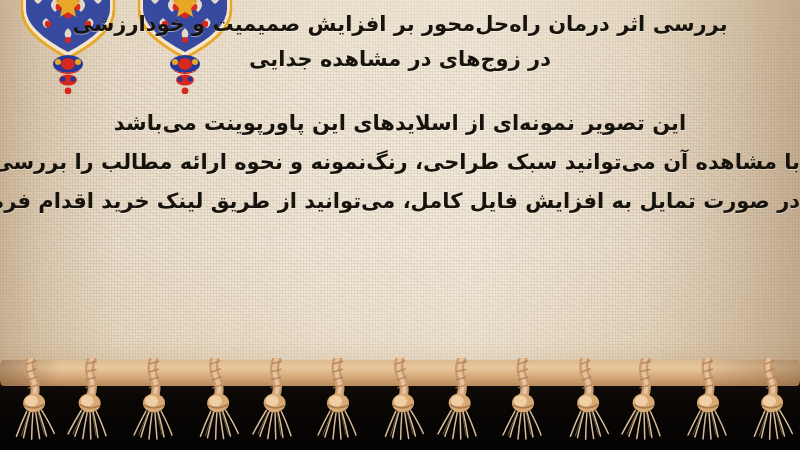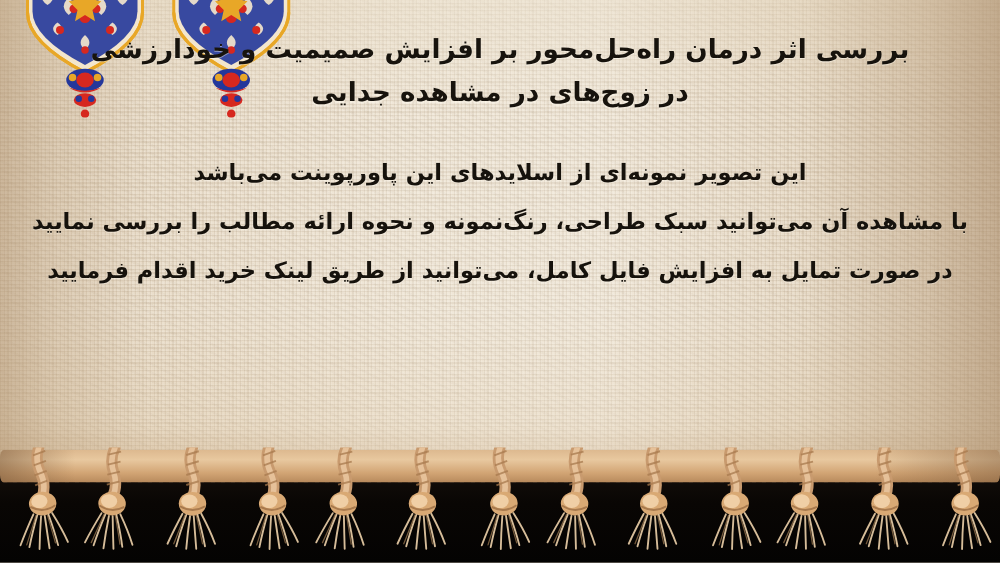--- a/index.html
+++ b/index.html
@@ -51,33 +51,33 @@
         rgba(120,98,72,.055) 0px, rgba(120,98,72,.055) 2px,
         rgba(0,0,0,0) 2px, rgba(0,0,0,0) 6px);
   }
 
   
   .ornament{position:absolute;top:-2px;width:104px;height:96px;}
   .ornament svg{display:block;width:104px;height:96px;}
 
   
   .text-block{
-    position:absolute;left:0;top:16px;width:800px;
+    position:absolute;left:0;top:1px;width:800px;
     text-align:center;direction:rtl;
   }
   .title-line{
     color:#17130d;
     font-size:21px;line-height:35px;font-weight:700;
     letter-spacing:0px;
     text-shadow:0 1px 0 rgba(255,250,240,.45);
     white-space:nowrap;
   }
   .body-line{
     color:#16120c;
-    font-size:18px;line-height:39px;font-weight:700;
+    font-size:21px;line-height:39px;font-weight:700;
     text-shadow:0 1px 0 rgba(255,250,240,.40);
     white-space:nowrap;
   }
 
   
   .fringe{
     position:absolute;left:0;top:352px;width:800px;height:98px;
   }
   .fringe-band{
     position:absolute;left:0;top:8px;width:800px;height:26px;

